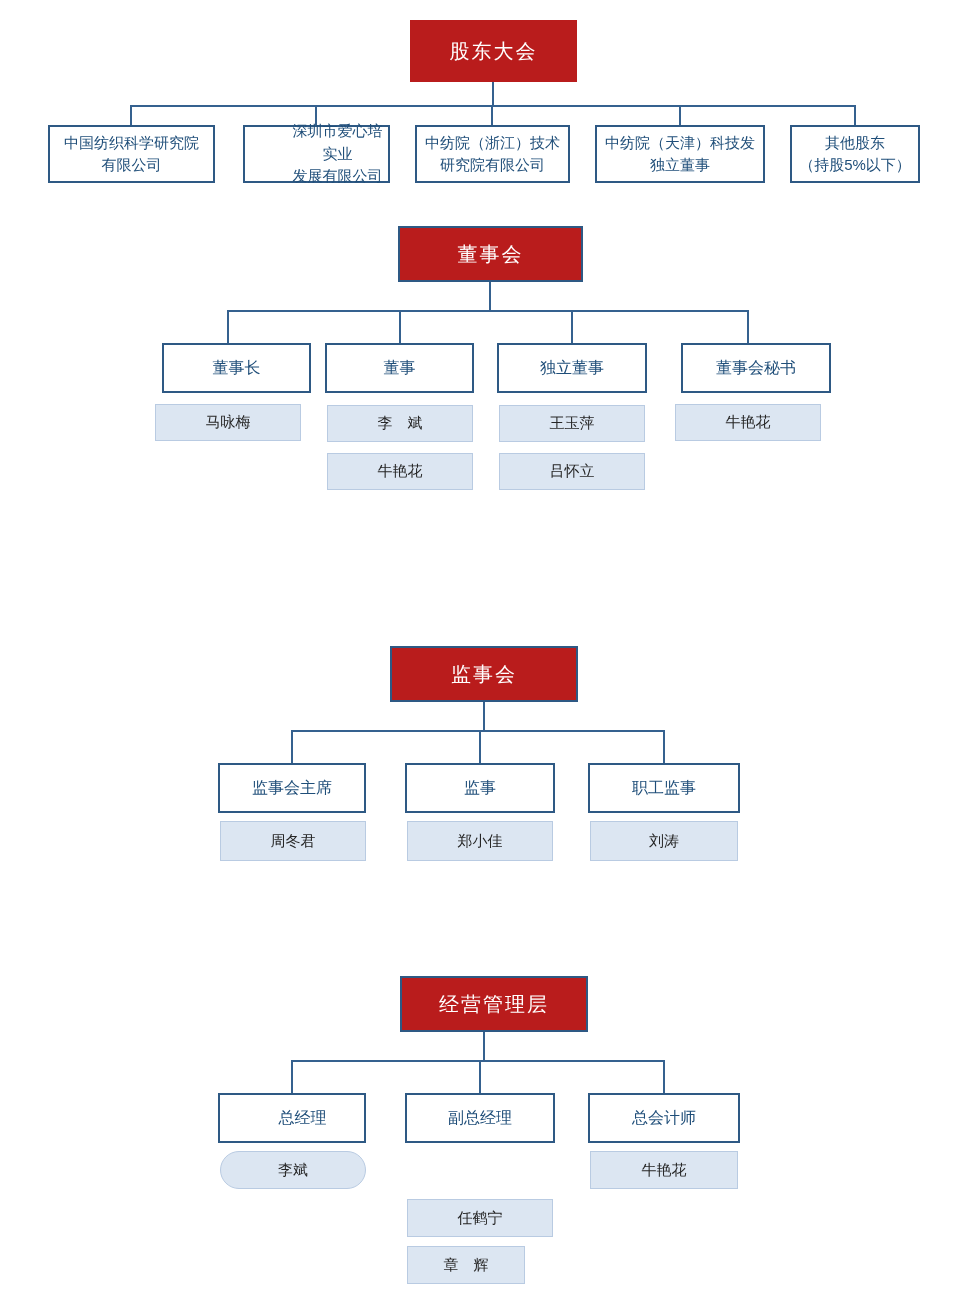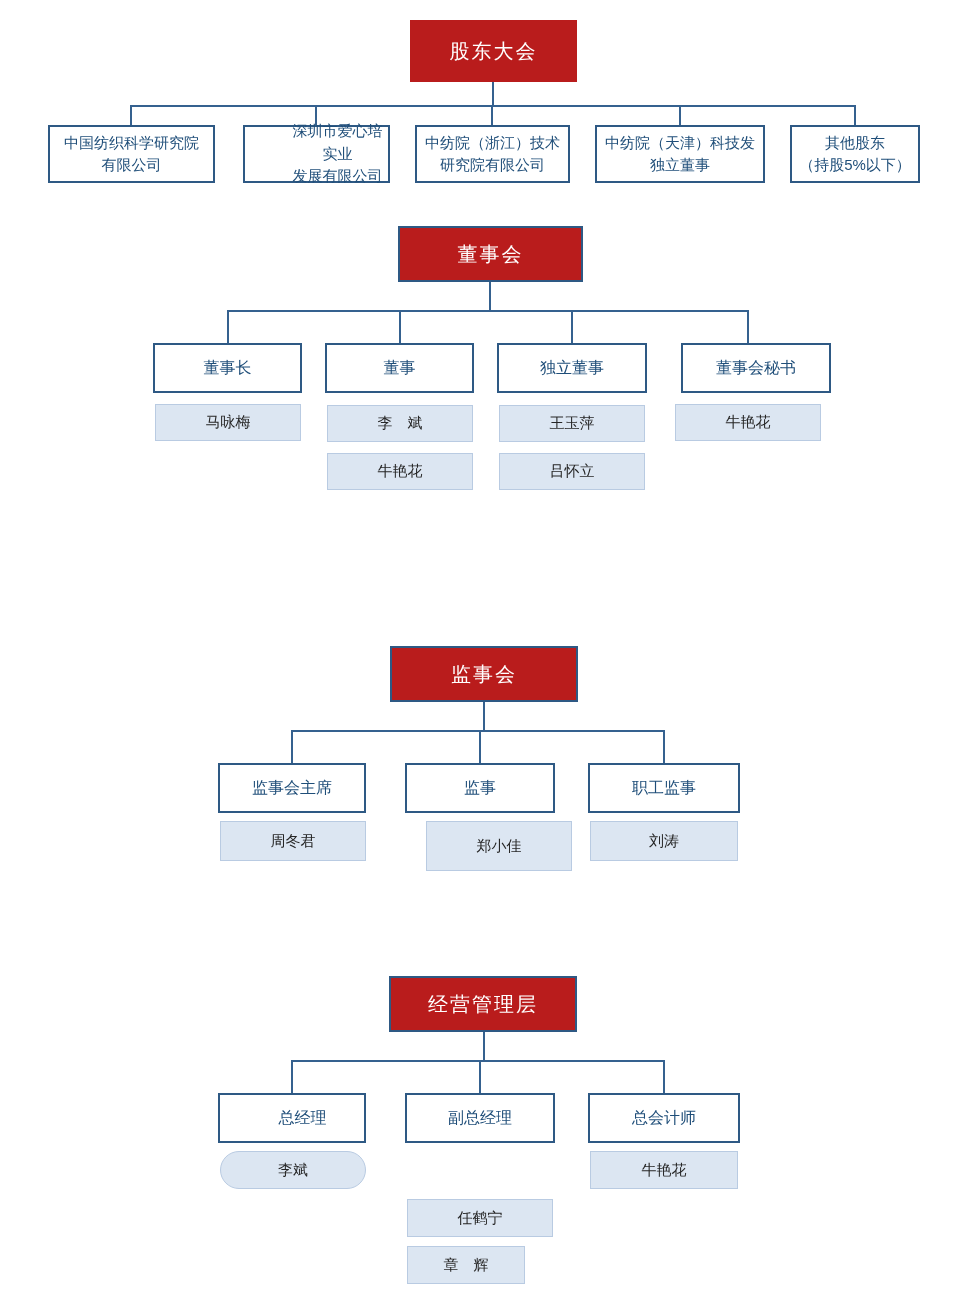--- a/index.html
+++ b/index.html
@@ -104,21 +104,21 @@
 
   <div class="hd bordered" style="left:398px; top:226px; width:185px; height:56px;">董事会</div>
 
   <div class="vl" style="left:489px; top:282px; height:28px;"></div>
   <div class="hl" style="left:227px; top:310px; width:522px;"></div>
   <div class="vl" style="left:227px; top:310px; height:33px;"></div>
   <div class="vl" style="left:399px; top:310px; height:33px;"></div>
   <div class="vl" style="left:571px; top:310px; height:33px;"></div>
   <div class="vl" style="left:747px; top:310px; height:33px;"></div>
 
-  <div class="wbox pos" style="left:153px; top:343px; width:149px; height:50px;">董事长</div>
+  <div class="wbox pos" style="left:162px; top:343px; width:149px; height:50px;">董事长</div>
   <div class="wbox pos" style="left:325px; top:343px; width:149px; height:50px;">董事</div>
   <div class="wbox pos" style="left:497px; top:343px; width:150px; height:50px;">独立董事</div>
   <div class="wbox pos" style="left:673px; top:343px; width:150px; height:50px;margin-left:8px;">董事会秘书</div>
 
   <div class="nm" style="left:155px; top:404px; width:146px; height:37px;">马咏梅</div>
   <div class="nm" style="left:327px; top:405px; width:146px; height:37px;">李　斌</div>
   <div class="nm" style="left:327px; top:453px; width:146px; height:37px;">牛艳花</div>
   <div class="nm" style="left:499px; top:405px; width:146px; height:37px;">王玉萍</div>
   <div class="nm" style="left:499px; top:453px; width:146px; height:37px;">吕怀立</div>
   <div class="nm" style="left:675px; top:404px; width:146px; height:37px;">牛艳花</div>
@@ -129,24 +129,24 @@
   <div class="hl" style="left:291px; top:730px; width:374px;"></div>
   <div class="vl" style="left:291px; top:730px; height:33px;"></div>
   <div class="vl" style="left:479px; top:730px; height:33px;"></div>
   <div class="vl" style="left:663px; top:730px; height:33px;"></div>
 
   <div class="wbox pos" style="left:218px; top:763px; width:148px; height:50px;">监事会主席</div>
   <div class="wbox pos" style="left:405px; top:763px; width:150px; height:50px;">监事</div>
   <div class="wbox pos" style="left:588px; top:763px; width:152px; height:50px;">职工监事</div>
 
   <div class="nm" style="left:220px; top:821px; width:146px; height:40px;">周冬君</div>
-  <div class="nm" style="left:407px; top:821px; width:146px; height:50px;margin-left:19px;">郑小佳</div>
+  <div class="nm" style="left:407px; top:821px; width:146px; height:40px;">郑小佳</div>
   <div class="nm" style="left:590px; top:821px; width:148px; height:40px;">刘涛</div>
 
-  <div class="hd bordered" style="left:389px; top:976px; width:188px; height:56px;">经营管理层</div>
+  <div class="hd bordered" style="left:400px; top:976px; width:188px; height:56px;">经营管理层</div>
 
   <div class="vl" style="left:483px; top:1032px; height:28px;"></div>
   <div class="hl" style="left:291px; top:1060px; width:374px;"></div>
   <div class="vl" style="left:291px; top:1060px; height:33px;"></div>
   <div class="vl" style="left:479px; top:1060px; height:33px;"></div>
   <div class="vl" style="left:663px; top:1060px; height:33px;"></div>
 
   <div class="wbox pos" style="left:218px; top:1093px; width:148px; height:50px;padding-left:21px;">总经理</div>
   <div class="wbox pos" style="left:405px; top:1093px; width:150px; height:50px;">副总经理</div>
   <div class="wbox pos" style="left:588px; top:1093px; width:152px; height:50px;">总会计师</div>

